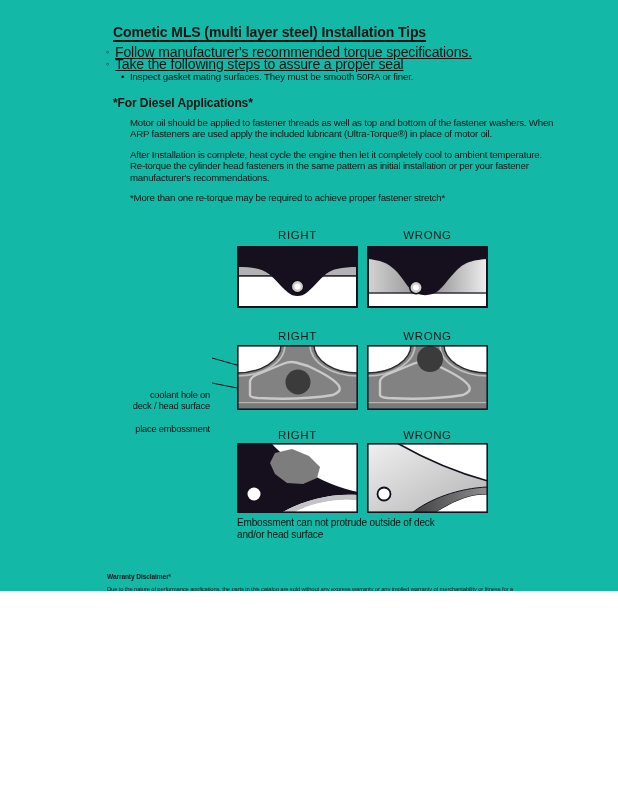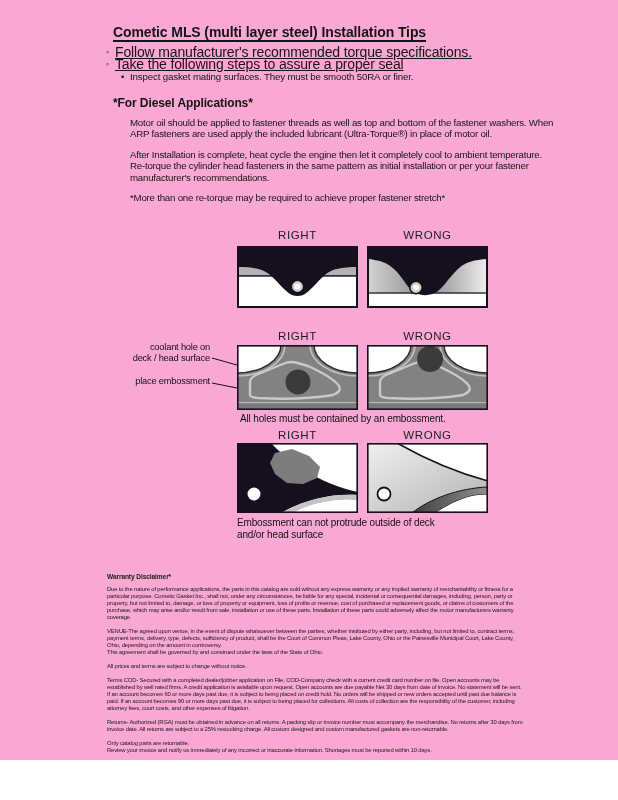--- a/index.html
+++ b/index.html
@@ -1,33 +1,33 @@
 <!DOCTYPE html>
 <html><head>
 <meta charset="utf-8">
 <style>
   html,body{margin:0;padding:0;background:#fff;}
-  .page{position:relative;width:618px;height:760px;background:#f9a8d4;overflow:hidden;
+  .page{position:relative;width:618px;height:591px;background:#14b8a6;overflow:hidden;
         font-family:"Liberation Sans", sans-serif;color:#141414;}
   
   .textcol{position:absolute;left:106px;top:24px;width:424px;}
   .doc-title{font-size:14px;font-weight:bold;margin:0 0 6px 7px;letter-spacing:-0.1px;
              text-decoration:underline;text-underline-offset:3px;text-decoration-thickness:1.5px;}
   .bullet{position:relative;padding-left:9px;font-size:14px;line-height:12.3px;letter-spacing:-0.15px;text-decoration:underline;}
   .bullet::before{content:"\25E6";position:absolute;left:0;top:0;font-size:9px;}
   .subbullet{position:relative;padding-left:9px;margin-left:15px;font-size:9.7px;line-height:12.3px;letter-spacing:-0.15px;}
   .subbullet::before{content:"\2022";position:absolute;left:0;top:0;font-size:9.5px;}
   .diesel-head{font-size:12px;font-weight:bold;margin:13px 0 0 7px;letter-spacing:-0.1px;}
   .para{font-size:9.7px;line-height:11.4px;letter-spacing:-0.22px;margin:7px 0 0 24px;width:424px;}
   .para.gap{margin-top:9px;}
   
   .dg-label{position:absolute;width:121px;text-align:center;font-size:11.5px;letter-spacing:0.6px;color:#1c1c1c;}
   .panel{position:absolute;width:121px;}
   .caption{position:absolute;font-size:10px;letter-spacing:-0.15px;color:#111;line-height:11.5px;}
-  .ann-label{position:absolute;left:118px;width:92px;text-align:right;font-size:9.3px;line-height:10.8px;letter-spacing:-0.2px;color:#111;}
+  .ann-label{position:absolute;left:118px;width:92px;text-align:right;font-size:9.3px;line-height:10.8px;letter-spacing:-0.2px;color:#111;margin-top:48px;}
   .leaders{position:absolute;left:210px;top:352px;}
   
   .disclaimer{position:absolute;left:107px;top:573px;width:417px;color:#1a1a1a;}
   .disc-head{font-size:6.6px;font-weight:bold;margin:0 0 6px 0;letter-spacing:-0.1px;}
   .disc-p{font-size:5.9px;line-height:7px;letter-spacing:-0.16px;margin:0 0 7px 0;}
   .disc-p.tight{margin-bottom:0;}
   
   .footer-code{position:absolute;left:389px;top:759px;font-size:12.5px;letter-spacing:0.4px;color:#1c1c1c;}
 </style>
 </head>
@@ -123,21 +123,20 @@
       <path d="M44,0 A44,28 0 0 1 0,28" fill="none" stroke="#2c2c2c" stroke-width="1.4"></path>
       <path d="M77,0 A44,28 0 0 0 121,28" fill="none" stroke="#2c2c2c" stroke-width="1.4"></path>
       <path d="M48,0 A48,31 0 0 1 0,31" fill="none" stroke="#c2c2c2" stroke-width="1.6"></path>
       <path d="M73,0 A48,31 0 0 0 121,31" fill="none" stroke="#c2c2c2" stroke-width="1.6"></path>
       <path d="M13,50 L13,37 Q13,33 19,30 L47,18.5 Q53,16 59,17.5 L71,21 Q97,33 102,41 Q105,46.5 96,50 Q62,55.5 21,53 Q13,52.3 13,50 Z" fill="none" stroke="#c9c9c9" stroke-width="2.4"></path>
       <circle cx="63" cy="14" r="13" fill="#3b3b3b"></circle>
       <rect x="0.8" y="0.8" width="119.4" height="63.4" fill="none" stroke="#16101e" stroke-width="1.6"></rect>
     </svg>
   </div>
 
-  <div class="caption" style="left:240px;top:413px;">All holes must be contained by an embossment.</div>
 
   <div class="dg-label" style="left:237px;top:429px;">RIGHT</div>
   <div class="dg-label" style="left:367px;top:429px;">WRONG</div>
 
   <div class="panel" style="left:237px;top:443px;">
     <svg width="121" height="70" viewBox="0 0 121 70">
       <rect x="0" y="0" width="121" height="70" fill="#ffffff"></rect>
       <path d="M0,0 H34 C58,26 92,43 121,49 L121,52 C92,50 65,58 44,70 L0,70 Z" fill="#16101e"></path>
       <path d="M121,52 C92,50 65,58 44,70 L56,70 C75,60 100,55 121,57.5 Z" fill="#c4c4c4"></path>
       <path d="M121,57.5 C100,55 75,60 56,70 L121,70 Z" fill="#ffffff"></path>

